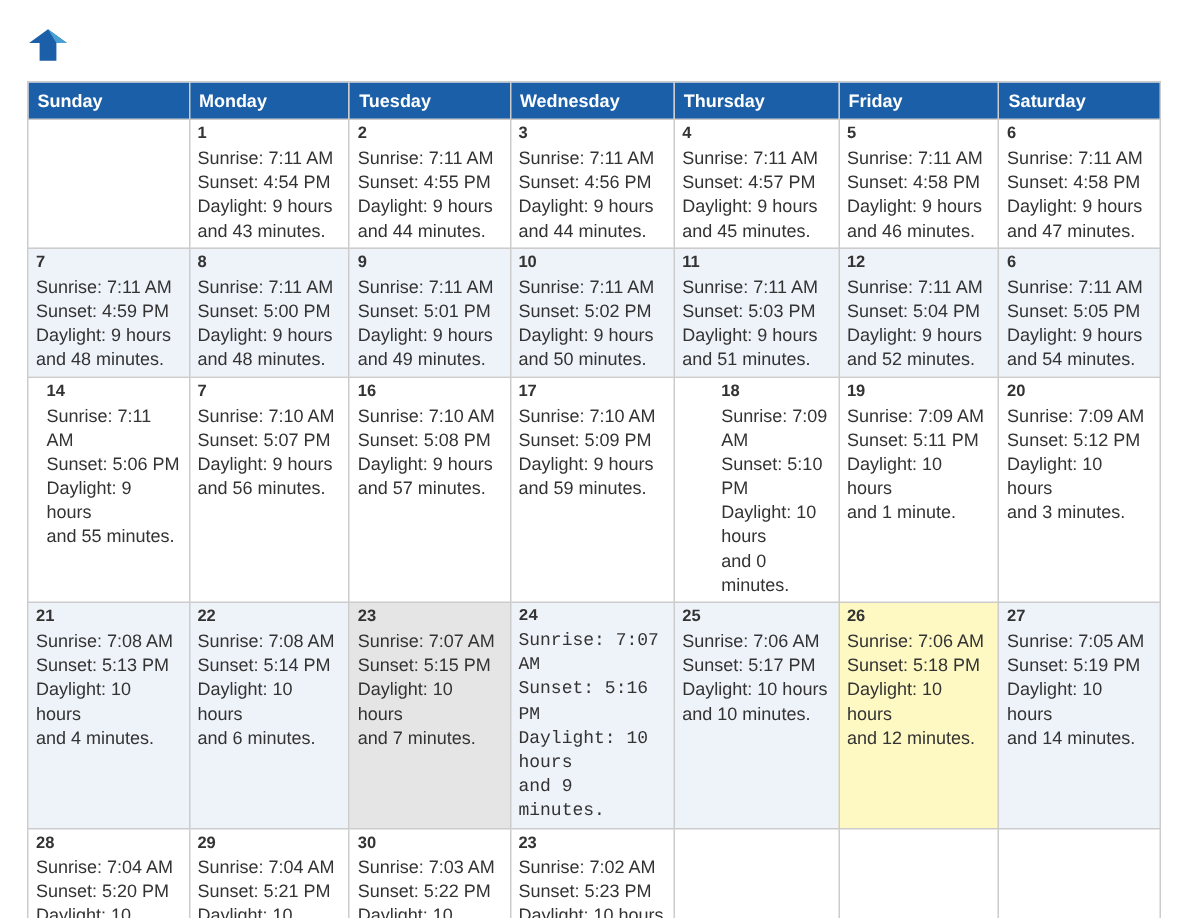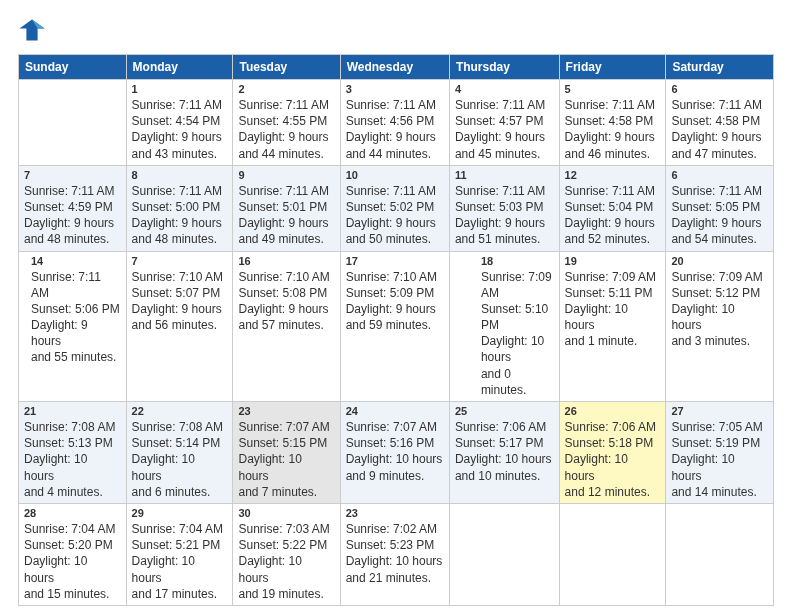--- a/index.html
+++ b/index.html
@@ -230,21 +230,21 @@
             <div class="cell-text">Sunrise: 7:08 AM<br>Sunset: 5:13 PM<br>Daylight: 10 hours<br>and 4 minutes.</div>
           </td>
           <td style="background-color: rgb(238, 243, 250);">
             <span class="day-num">22</span>
             <div class="cell-text">Sunrise: 7:08 AM<br>Sunset: 5:14 PM<br>Daylight: 10 hours<br>and 6 minutes.</div>
           </td>
           <td style="background-color: #e5e5e5;">
             <span class="day-num">23</span>
             <div class="cell-text">Sunrise: 7:07 AM<br>Sunset: 5:15 PM<br>Daylight: 10 hours<br>and 7 minutes.</div>
           </td>
-          <td style="background-color: rgb(238, 243, 250);">
+          <td style="background-color: rgb(238, 243, 250); font-family: Liberation Mono, monospace;">
             <span class="day-num">24</span>
             <div class="cell-text">Sunrise: 7:07 AM<br>Sunset: 5:16 PM<br>Daylight: 10 hours<br>and 9 minutes.</div>
           </td>
           <td style="background-color: rgb(238, 243, 250);">
             <span class="day-num">25</span>
             <div class="cell-text">Sunrise: 7:06 AM<br>Sunset: 5:17 PM<br>Daylight: 10 hours<br>and 10 minutes.</div>
           </td>
           <td style="background-color: #fef9c3;">
             <span class="day-num">26</span>
             <div class="cell-text">Sunrise: 7:06 AM<br>Sunset: 5:18 PM<br>Daylight: 10 hours<br>and 12 minutes.</div>

